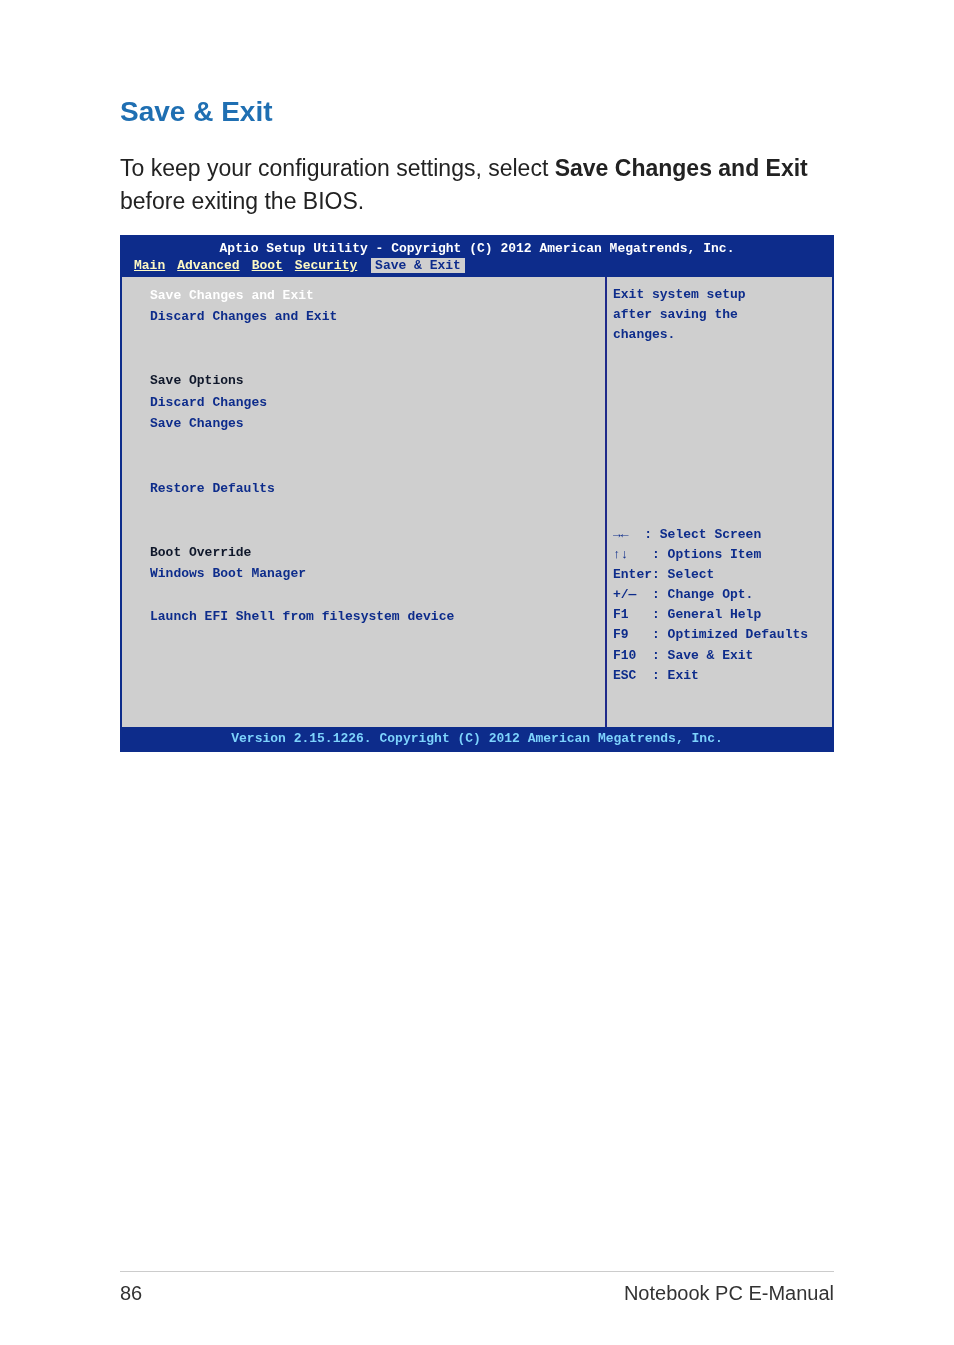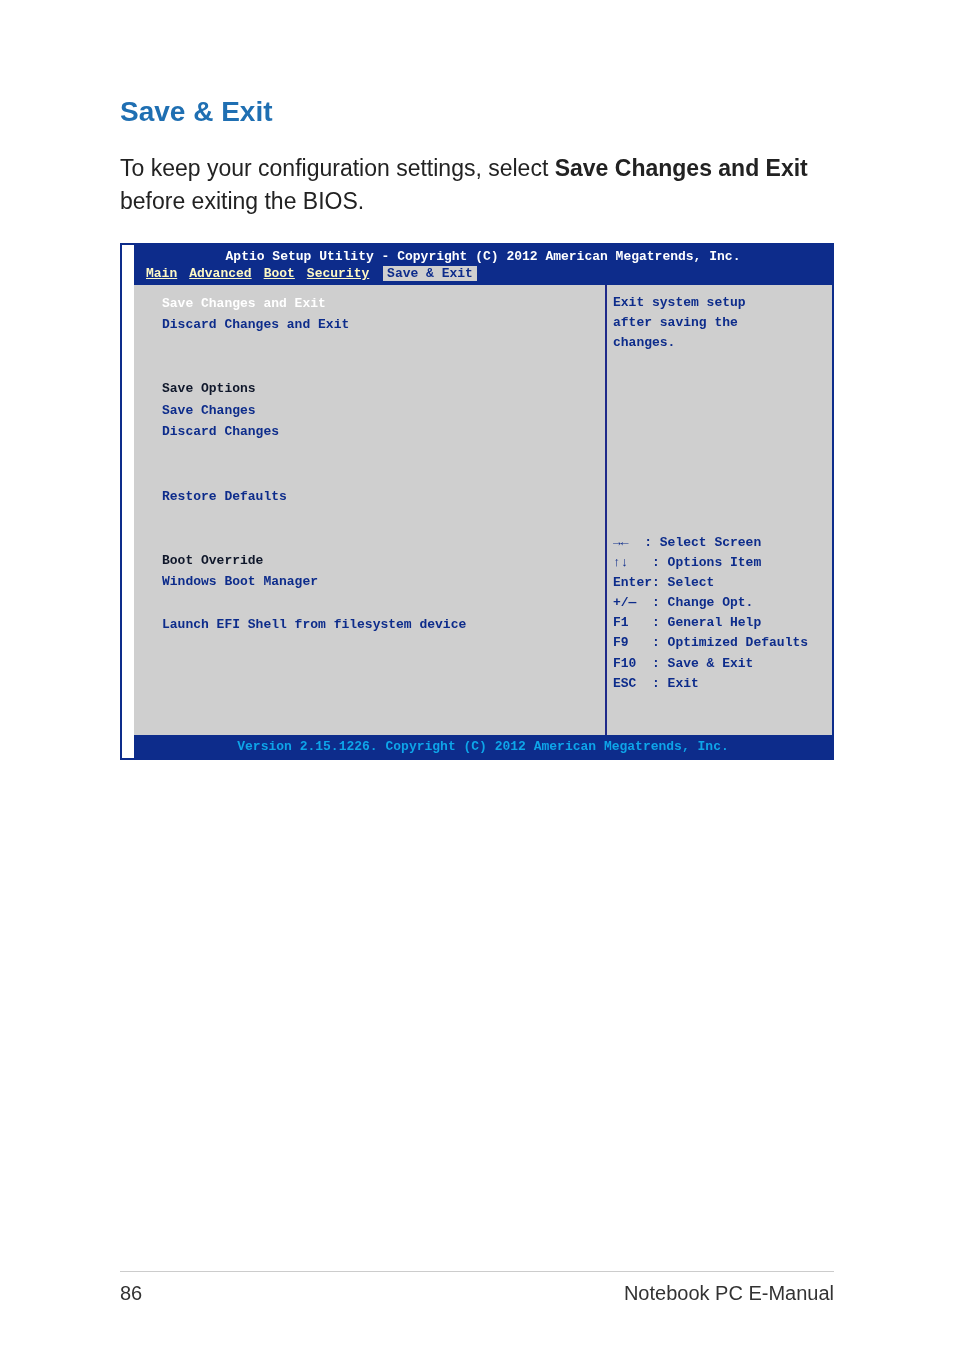--- a/index.html
+++ b/index.html
@@ -1,37 +1,37 @@
 <!DOCTYPE html>
 <html><head>
 <meta charset="utf-8">
 <style>
   * { box-sizing: border-box; margin: 0; padding: 0; }
   html, body { width: 954px; height: 1345px; background: #fff; font-family: "Segoe UI", "Helvetica Neue", Arial, sans-serif; }
   .page { padding: 96px 120px 40px 120px; height: 100%; position: relative; }
   .heading { color: #1f6fb2; font-size: 28px; font-weight: 700; margin-bottom: 24px; }
-  .intro { color: #222; font-size: 23px; line-height: 1.45; margin-bottom: 24px; }
+  .intro { color: #222; font-size: 23px; line-height: 1.45; margin-bottom: 16px; }
   .intro .bold { font-weight: 700; }
-  .bios-box { border: 2px solid #0d2c8b; font-family: "Courier New", monospace; font-size: 13px; font-weight: 700; color: #b3b3b3; padding-left: 12px; }
+  .bios-box { border: 2px solid #0d2c8b; font-family: "Courier New", monospace; font-size: 13px; font-weight: 700; color: #b3b3b3; }
   .bios-top { background: #0d2c8b; color: #fff; padding: 4px 6px; }
   .bios-top .title-line { text-align: center; }
   .bios-tabs { padding-top: 2px; }
   .bios-tabs span { text-decoration: underline; padding: 0 6px; color:#fef9c3;}
   .bios-tabs .tab-active { background: #cfcfcf; color: #0d2c8b; padding: 0 4px; text-decoration: none; }
   .bios-body { display: flex; background: #cfcfcf; }
   .bios-left { flex: 1; padding: 8px 10px 14px 28px; border-right: 2px solid #1f2a8a; color: #0d2c8b; }
   .bios-left .selected { color: #fff; }
   .bios-left .group-title { color: #0f172a; }
   .bios-left p { line-height: 1.65; white-space: pre; }
   .bios-right { width: 225px; padding: 8px 6px 10px 6px; color: #0d2c8b; position: relative; }
   .bios-right .help-top { min-height: 240px; }
   .bios-right p { line-height: 1.55; white-space: pre; }
   .bios-right .keys p { white-space: pre; }
   .arrow { font-family: "Courier New", monospace; }
-  .bios-bottom { background: #0d2c8b; color: #0ea5e9; text-align: center; padding: 4px 6px; }
+  .bios-bottom { background: #0d2c8b; color: #7dd3fc; text-align: center; padding: 4px 6px; }
   .footer { position: absolute; bottom: 40px; left: 120px; right: 120px; border-top: 1px solid #ccc; padding-top: 10px; display: flex; justify-content: space-between; color: #333; font-size: 20px; gap: 40px; }
 </style>
 </head>
 <body>
 
 <div class="page">
   <h2 class="heading">Save &amp; Exit</h2>
 
   <p class="intro">
     <span>To keep your configuration settings, select </span><span class="bold">Save Changes and Exit</span><span> before exiting the BIOS.</span>
@@ -45,22 +45,22 @@
       </div>
     </div>
 
     <div class="bios-body">
       <div class="bios-left">
         <p class="selected">Save Changes and Exit</p>
         <p>Discard Changes and Exit</p>
         <p>&nbsp;</p>
         <p>&nbsp;</p>
         <p class="group-title">Save Options</p>
+        <p>Discard Changes</p>
         <p>Save Changes</p>
-        <p>Discard Changes</p>
         <p>&nbsp;</p>
         <p>&nbsp;</p>
         <p>Restore Defaults</p>
         <p>&nbsp;</p>
         <p>&nbsp;</p>
         <p class="group-title">Boot Override</p>
         <p>Windows Boot Manager</p>
         <p>&nbsp;</p>
         <p>Launch EFI Shell from filesystem device</p>
         <p>&nbsp;</p>

